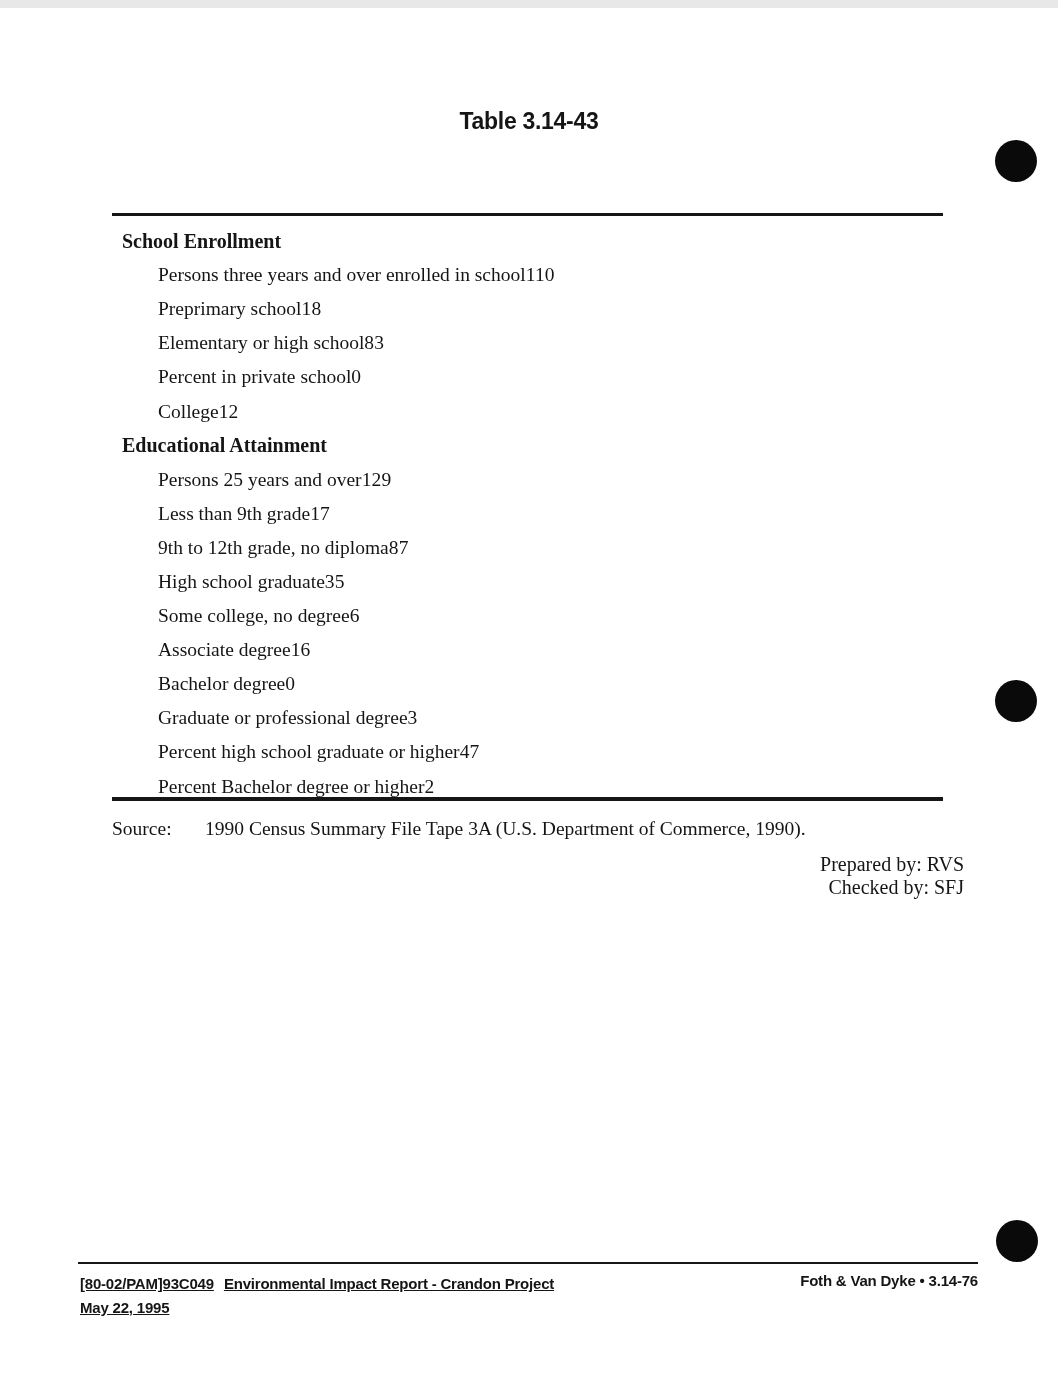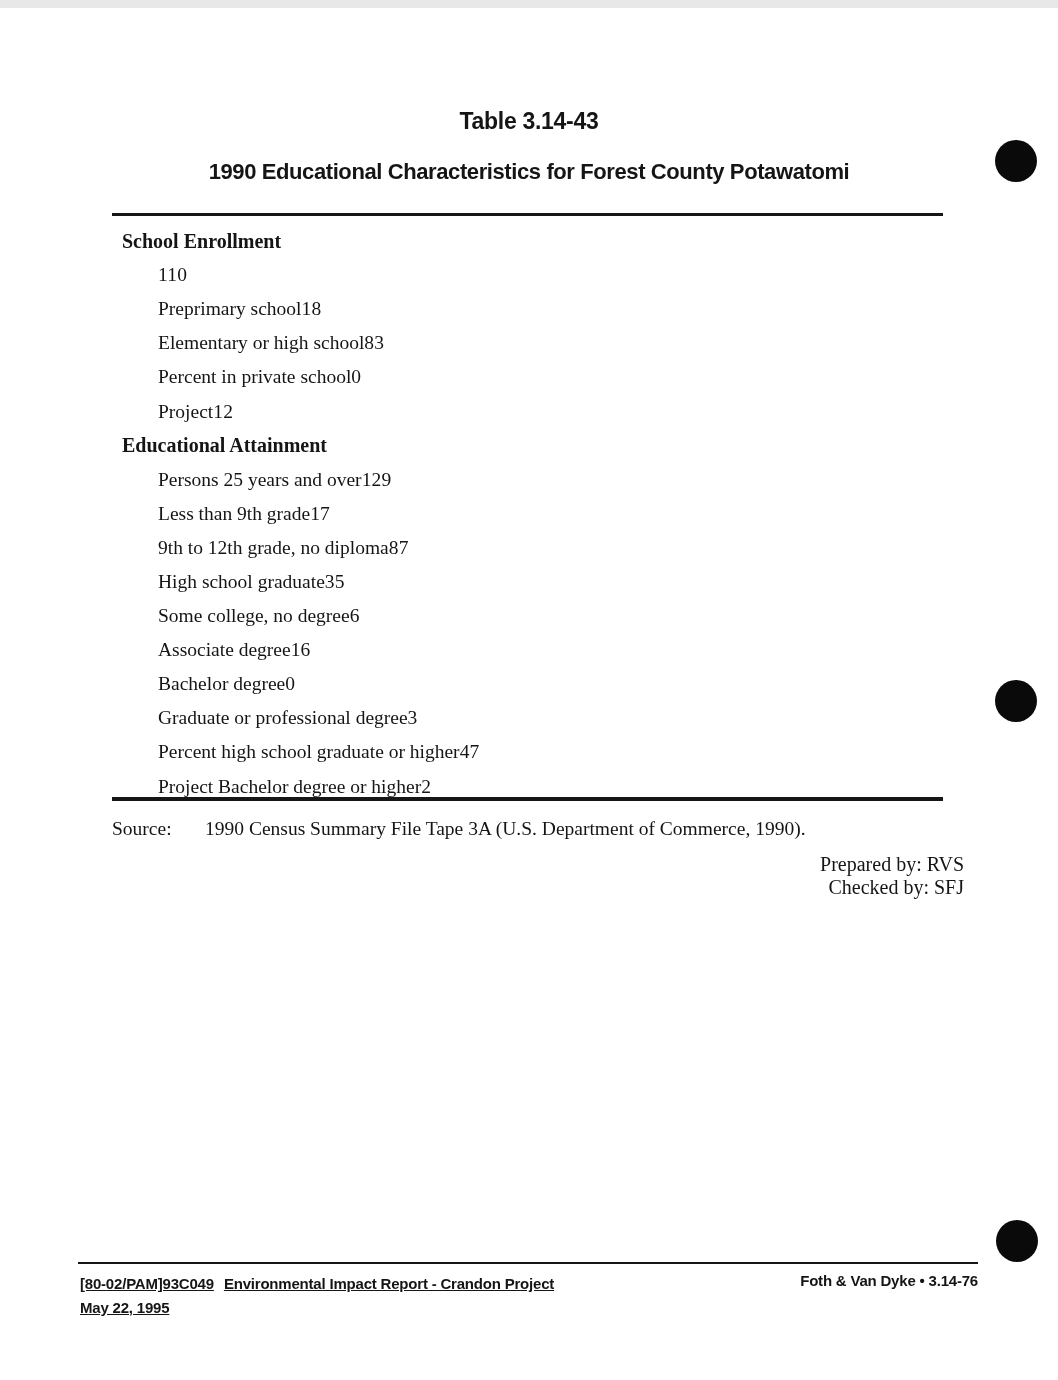--- a/index.html
+++ b/index.html
@@ -102,46 +102,46 @@
   .hole-1 { left: 995px; top: 132px; }
   .hole-2 { left: 995px; top: 672px; }
   .hole-3 { left: 996px; top: 1212px; }
 </style>
 </head>
 <body>
 
 <div class="page">
 
   <div class="title">Table 3.14-43</div>
-  <div class="subtitle">1990 Educational Characteristics for Forest County Potawatomi</div>
 
   <div class="rule rule-top"></div>
 
   <div class="table">
     <div class="row section">
         <span class="lbl">School Enrollment</span>
         <span class="val"></span>
       </div>
     <div class="row item">
+        <span class="lbl">Persons three years and over enrolled in school</span>
         <span class="val">110</span>
       </div>
     <div class="row item">
         <span class="lbl">Preprimary school</span>
         <span class="val">18</span>
       </div>
     <div class="row item">
         <span class="lbl">Elementary or high school</span>
         <span class="val">83</span>
       </div>
     <div class="row item">
         <span class="lbl">Percent in private school</span>
         <span class="val">0</span>
       </div>
     <div class="row item">
-        <span class="lbl">Project</span>
+        <span class="lbl">College</span>
         <span class="val">12</span>
       </div>
     <div class="row section">
         <span class="lbl">Educational Attainment</span>
         <span class="val"></span>
       </div>
     <div class="row item">
         <span class="lbl">Persons 25 years and over</span>
         <span class="val">129</span>
       </div>
@@ -171,21 +171,21 @@
       </div>
     <div class="row item">
         <span class="lbl">Graduate or professional degree</span>
         <span class="val">3</span>
       </div>
     <div class="row item">
         <span class="lbl">Percent high school graduate or higher</span>
         <span class="val">47</span>
       </div>
     <div class="row item">
-        <span class="lbl">Project Bachelor degree or higher</span>
+        <span class="lbl">Percent Bachelor degree or higher</span>
         <span class="val">2</span>
       </div>
   </div>
 
   <div class="rule rule-bottom"></div>
 
   <div class="source">
     <span class="src-label">Source:</span><span class="src-text">1990 Census Summary File Tape 3A (U.S. Department of Commerce, 1990).</span>
   </div>
 

